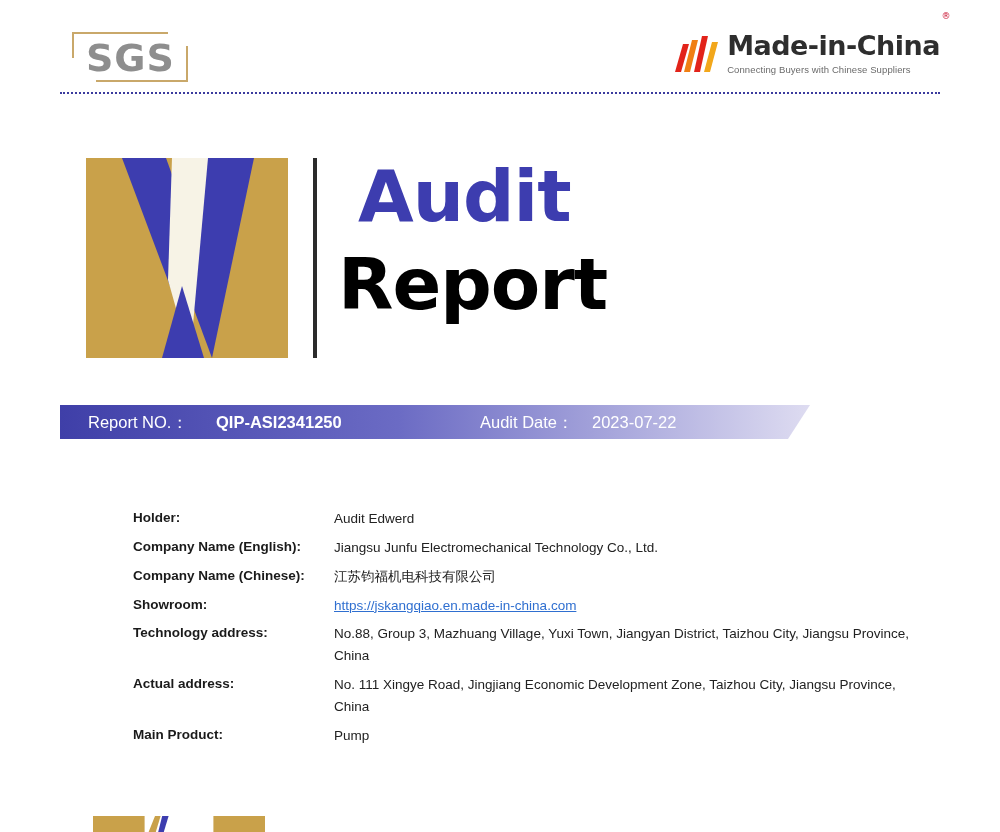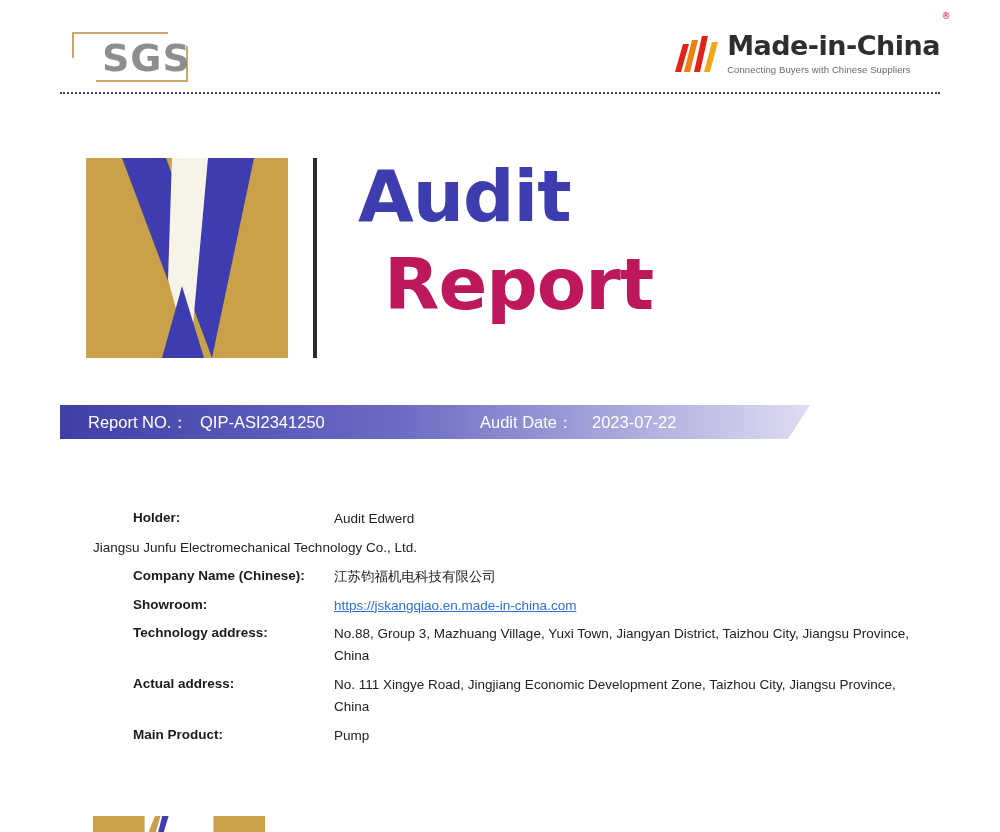--- a/index.html
+++ b/index.html
@@ -26,21 +26,21 @@
   }
   .sgs-logo {
     position: absolute;
     left: 12px;
     top: 6px;
     width: 120px;
     height: 56px;
   }
   .sgs-text {
     position: absolute;
-    left: 30px;
+    left: 14px;
     top: 6px;
     font-family: "DejaVu Sans", sans-serif;
     font-weight: bold;
     font-size: 38px;
     letter-spacing: 1px;
     color: #8e8e8e;
   }
   .sgs-bar-top {
     position: absolute;
     left: 0px;
@@ -155,24 +155,23 @@
     letter-spacing: -1px;
     line-height: 1;
   }
   .title-report {
     position: absolute;
     left: 338px;
     top: 248px;
     font-family: "DejaVu Sans", sans-serif;
     font-size: 72px;
     font-weight: bold;
-    color: #be185d;
+    color: #000000;
     letter-spacing: -1px;
     line-height: 1;
-    margin-left: 46px;
   }
 
   
   .banner {
     position: absolute;
     left: 60px;
     top: 405px;
     width: 750px;
     height: 34px;
   }
@@ -184,21 +183,21 @@
     position: absolute;
     top: 0;
     height: 34px;
     line-height: 34px;
     color: #ffffff;
     font-size: 16.5px;
     font-family: "Liberation Sans", sans-serif;
     white-space: nowrap;
   }
   .banner-label-1 { left: 28px; }
-  .banner-val-1 { left: 140px; }
+  .banner-val-1 { left: 156px; font-weight: bold; }
   .banner-label-2 { left: 420px; }
   .banner-val-2 { left: 532px; }
 
   
   .info {
     position: absolute;
     left: 93px;
     top: 508px;
     width: 830px;
     font-size: 13.5px;
@@ -310,20 +309,21 @@
   </div>
 
   <div class="info">
 
     <div class="info-row">
       <div class="info-label">Holder:</div>
       <div class="info-value">Audit Edwerd</div>
     </div>
 
     <div class="info-row">
+      <div class="info-label">Company Name (English):</div>
       <div class="info-value">Jiangsu Junfu Electromechanical Technology Co., Ltd.</div>
     </div>
 
     <div class="info-row">
       <div class="info-label">Company Name (Chinese):</div>
       <div class="info-value">江苏钧福机电科技有限公司</div>
     </div>
 
     <div class="info-row">
       <div class="info-label">Showroom:</div>

